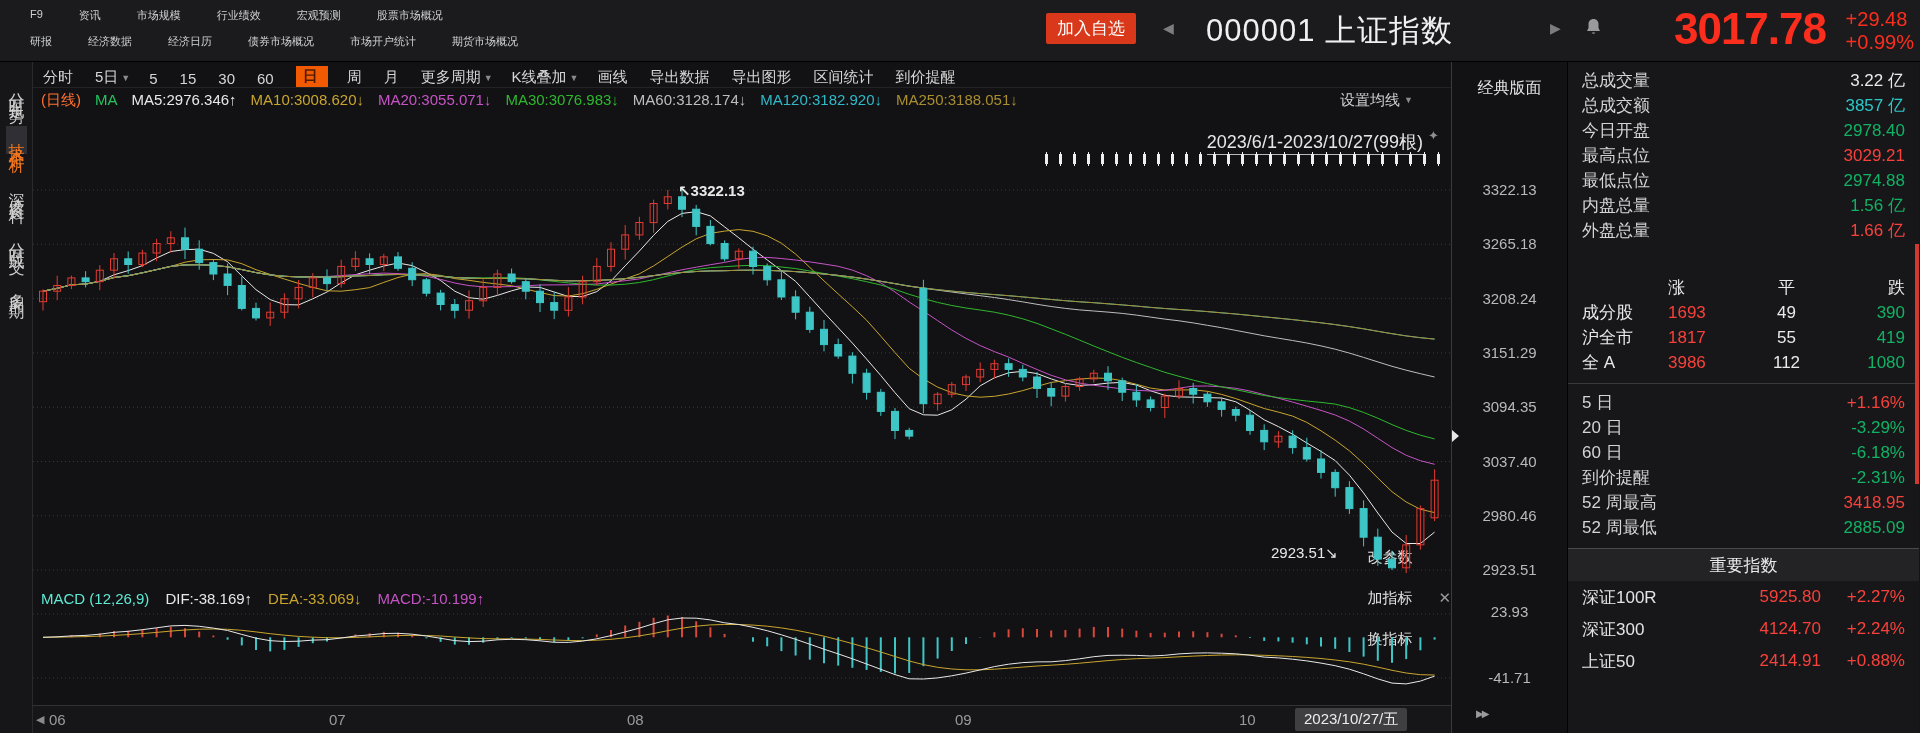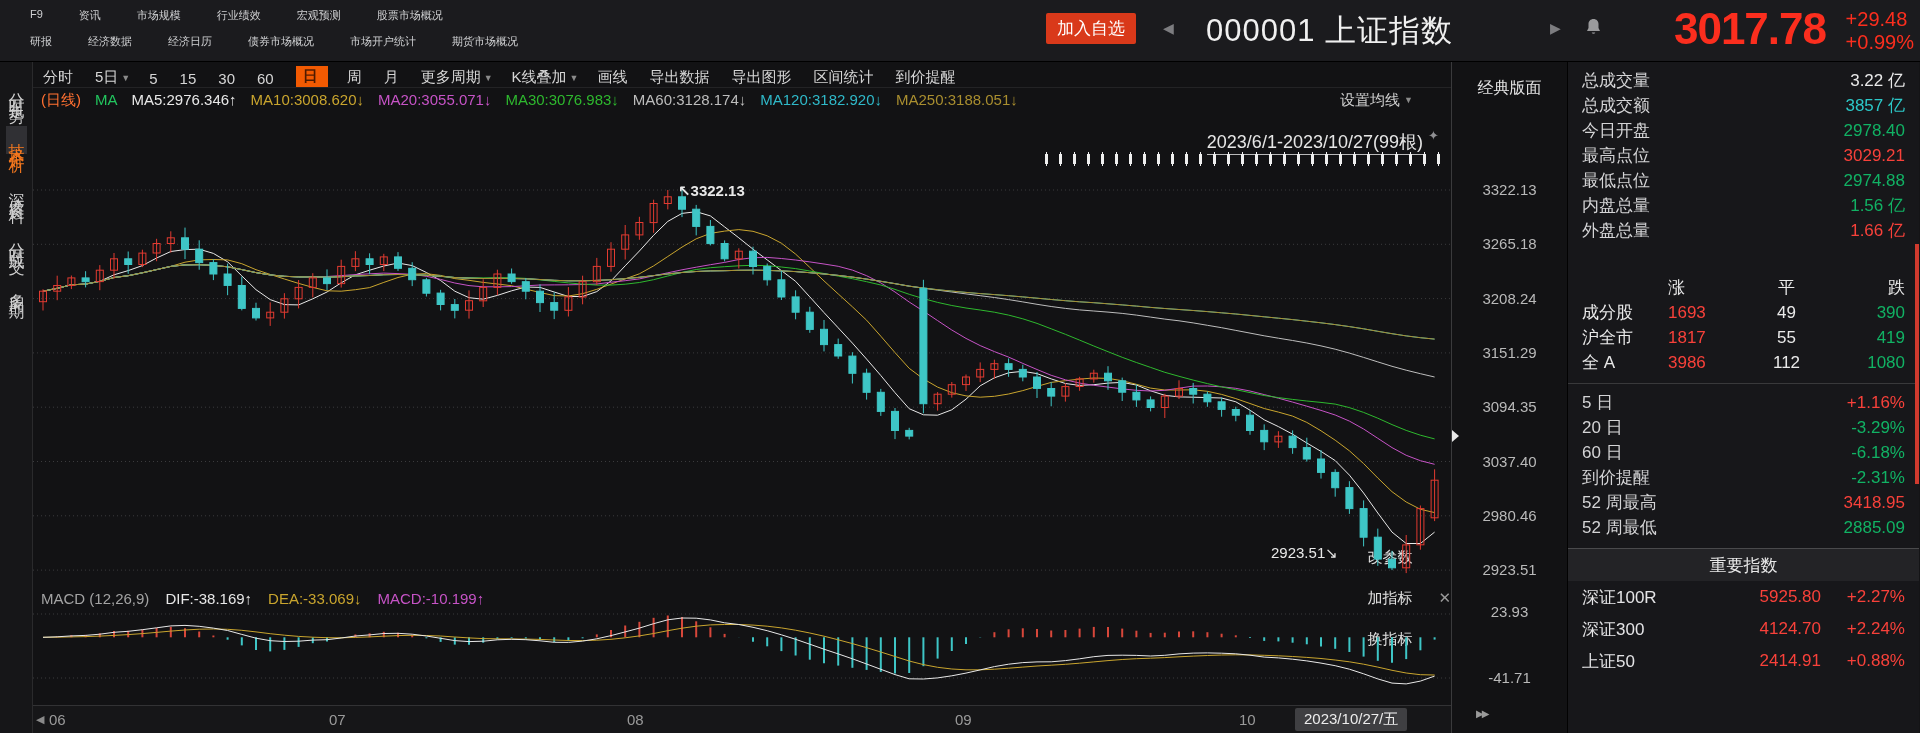--- a/index.html
+++ b/index.html
@@ -49,21 +49,21 @@
   #mini-strip{position:absolute;left:1012px;top:40px;width:406px;height:14px;
     background:
       repeating-linear-gradient(90deg,#efefef 0 3px,transparent 3px 14px) 0 2px/100% 10px no-repeat,
       repeating-linear-gradient(90deg,#efefef 0 1px,transparent 1px 14px) 1px 0/100% 14px no-repeat;}
   .annot{position:absolute;color:#e8e8e8;font-size:15px;white-space:nowrap;}
   #annot-high{left:645px;top:70px;font-weight:bold;}
   #annot-low{left:1238px;top:432px;}
 
   
   #macd-legend{height:26px;display:flex;align-items:center;gap:16px;padding-left:8px;font-size:15px;white-space:nowrap;}
-  .macd-t{color:#a3a3a3}.macd-dif{color:#e8e8e8}.macd-dea{color:#c9a52e}.macd-m{color:#c653c6}
+  .macd-t{color:#5eead4}.macd-dif{color:#e8e8e8}.macd-dea{color:#c9a52e}.macd-m{color:#c653c6}
   #macd-btns{margin-left:auto;display:flex;gap:22px;margin-right:10px;color:#e0e0e0;flex-direction:column;}
   #macd-btns span{cursor:pointer;}
   #macd-close{color:#9a9a9a;cursor:pointer;}
   #macd-plot{position:relative;height:94px;}
 
   
   #xaxis{position:relative;height:28px;border-top:1px solid #323234;background:#161618;font-size:15px;color:#9a9a9a;}
   #x-left-arrow{position:absolute;left:3px;top:7px;font-size:11px;color:#8a8a8a;cursor:pointer;}
   .xm{position:absolute;top:5px;}
   .xm:nth-of-type(1){left:16px}.xm:nth-of-type(2){left:296px}.xm:nth-of-type(3){left:594px}

